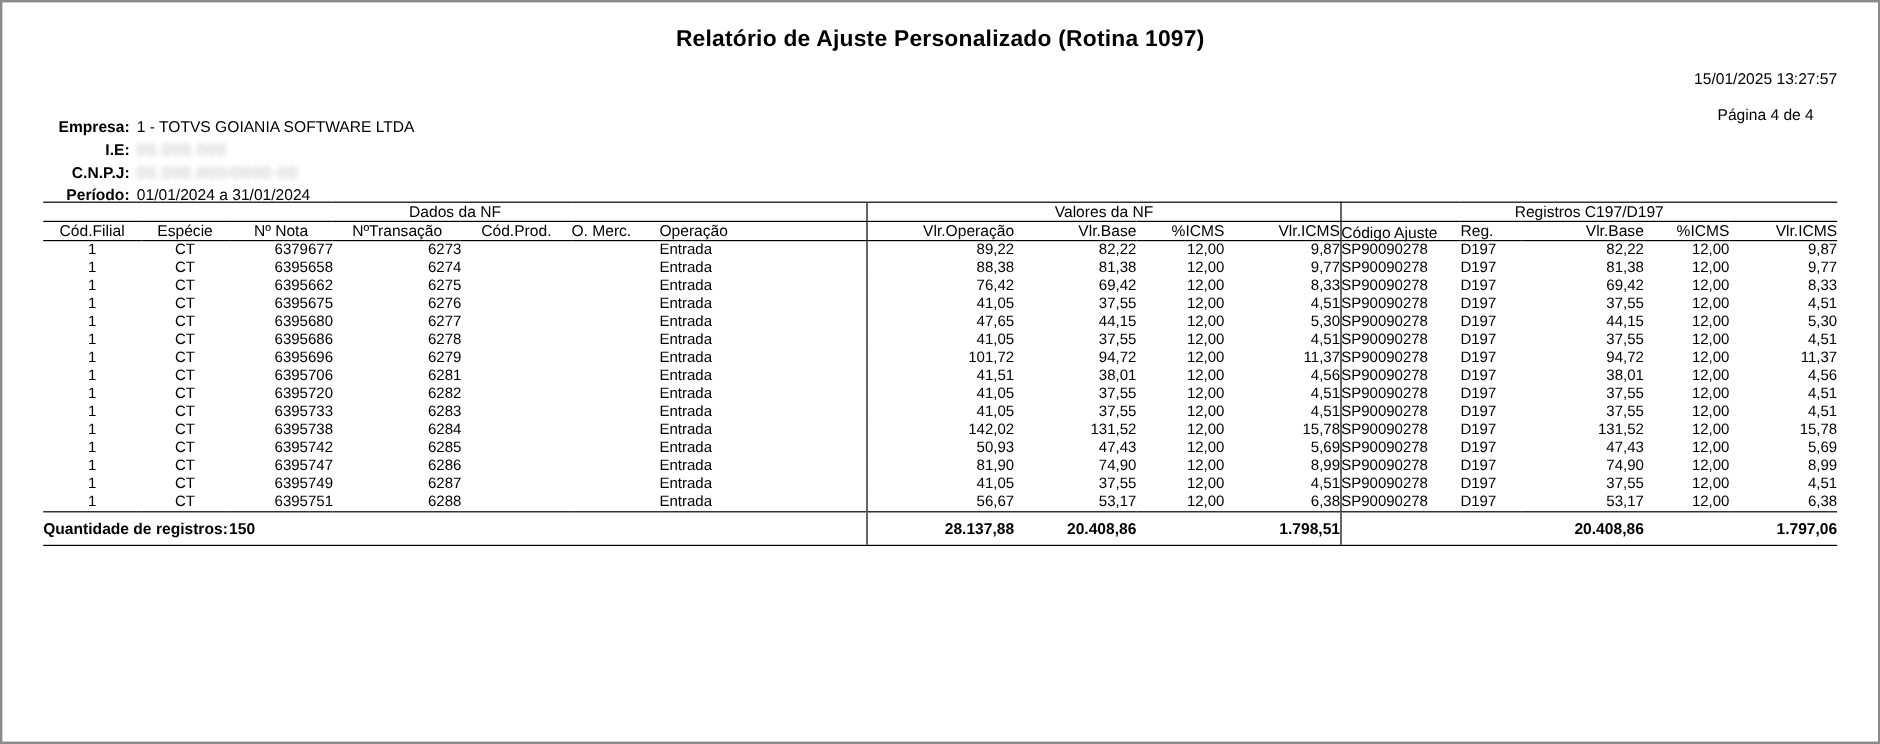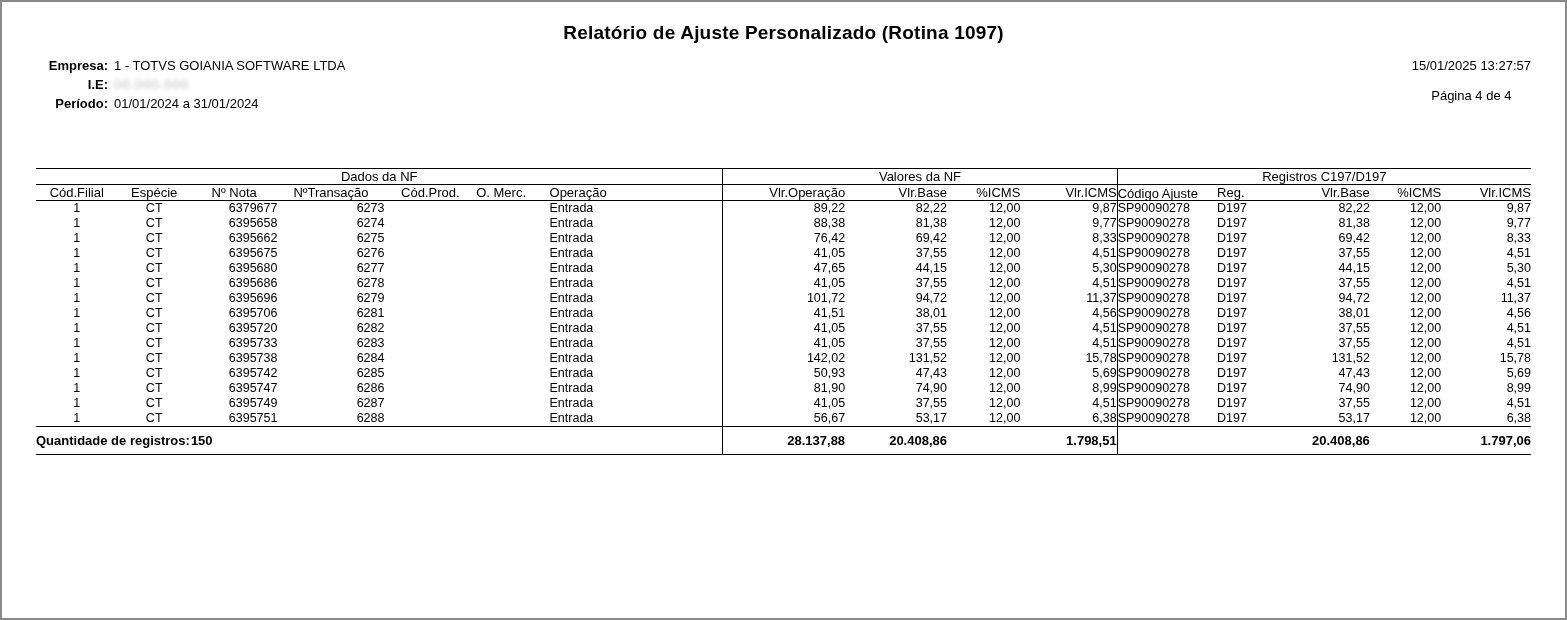--- a/index.html
+++ b/index.html
@@ -45,20 +45,21 @@
   }
   .meta-label {
     width: 72px;
     text-align: right;
     font-weight: bold;
     padding-right: 6px;
     white-space: nowrap;
   }
   .meta-value {
     white-space: nowrap;
+    margin-top: 40px;
   }
   .meta-value.blurred {
     color: #b9b9b9;
     filter: blur(2.2px);
     letter-spacing: 1px;
   }
   .meta-right {
     position: absolute;
     right: 0;
     top: 0;
@@ -139,20 +140,24 @@
     <div class="report-title">Relatório de Ajuste Personalizado (Rotina 1097)</div>
 
     <div class="meta">
       <div class="meta-row">
         <span class="meta-label">Empresa:</span>
         <span class="meta-value">1 - TOTVS GOIANIA SOFTWARE LTDA</span>
       </div>
       <div class="meta-row">
         <span class="meta-label">I.E:</span>
         <span class="meta-value blurred">00.000.000</span>
+      </div>
+      <div class="meta-row">
+        <span class="meta-label">C.N.P.J:</span>
+        <span class="meta-value blurred">00.000.000/0000-00</span>
       </div>
       <div class="meta-row">
         <span class="meta-label">Período:</span>
         <span class="meta-value">01/01/2024 a 31/01/2024</span>
       </div>
 
       <div class="meta-right">
         <div>15/01/2025 13:27:57</div>
         <div class="page-line">Página 4 de 4</div>
       </div>

